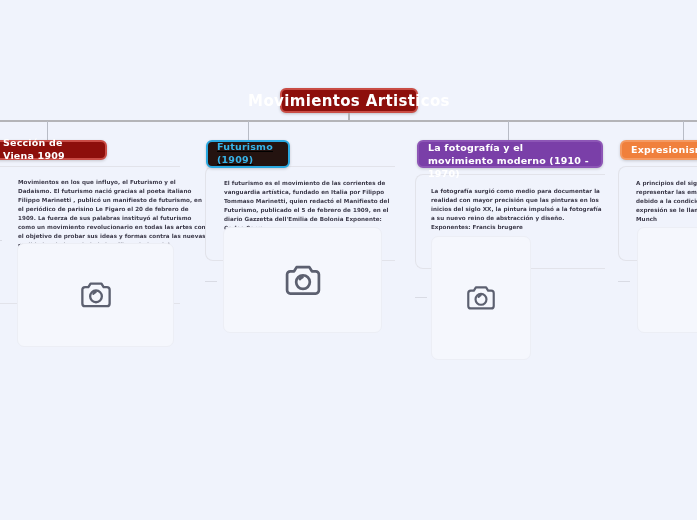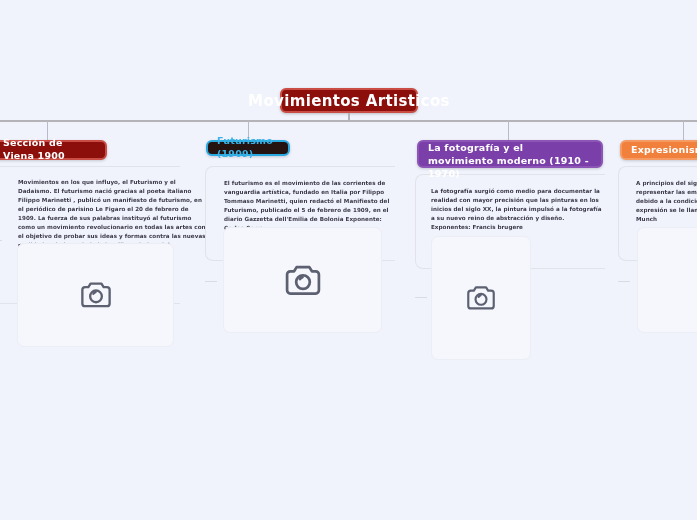--- a/index.html
+++ b/index.html
@@ -100,23 +100,24 @@
     height: 20px;
     background: #8d0f0b;
     border: 2px solid #c94c45;
   }
   .pill-1 .pill-label { color: #ffffff; }
 
   .pill-2 {
     left: 206px;
     top: 140px;
     width: 84px;
-    height: 16px;
+    height: 28px;
     background: #241310;
     border: 2px solid #2aa8e0;
+    text-decoration: underline;
   }
   .pill-2 .pill-label { color: #37b3e8; }
 
   .pill-3 {
     left: 417px;
     top: 140px;
     width: 186px;
     height: 28px;
     background: #7a3fa8;
     border: 2px solid #8d56b6;
@@ -212,21 +213,21 @@
   <div class="trunk"></div>
 
   <div class="drop" style="left:47px;  height:20px;"></div>
   <div class="drop" style="left:248px; height:20px;"></div>
   <div class="drop" style="left:508px; height:20px;"></div>
   <div class="drop" style="left:683px; height:20px;"></div>
 
   <div class="panel panel-1"></div>
   <div class="panel-stub stub-1"></div>
   <div class="pill pill-1">
-    <span class="pill-label">Sección de Viena 1900</span>
+    <span class="pill-label">Sección de Viena 1909</span>
   </div>
   <div class="panel-body body-1">Movimientos en los que influyo, el Futurismo y el Dadaismo. El futurismo nació gracias al poeta italiano Filippo Marinetti , publicó un manifiesto de futurismo, en el periódico de parisino Le Figaro el 20 de febrero de 1909. La fuerza de sus palabras instituyó al futurismo como un movimiento revolucionario en todas las artes con el objetivo de probar sus ideas y formas contra las nuevas realidades de la sociedad científica e industrial.</div>
   <div class="ph ph-1">
     <span>
       <svg width="34" height="30" viewBox="0 0 24 22" fill="none" stroke="#5c6070" stroke-width="1.7" stroke-linecap="round" stroke-linejoin="round">
         <path d="M2 7.2a2 2 0 0 1 2-2h2.4L8 2.6h8l1.6 2.6H20a2 2 0 0 1 2 2v10a2 2 0 0 1-2 2H4a2 2 0 0 1-2-2z"></path>
         <circle cx="12" cy="12" r="4.3"></circle>
         <path d="M10.1 10.1a2.6 2.6 0 0 1 1.6-1.2"></path>
       </svg>
     </span>

